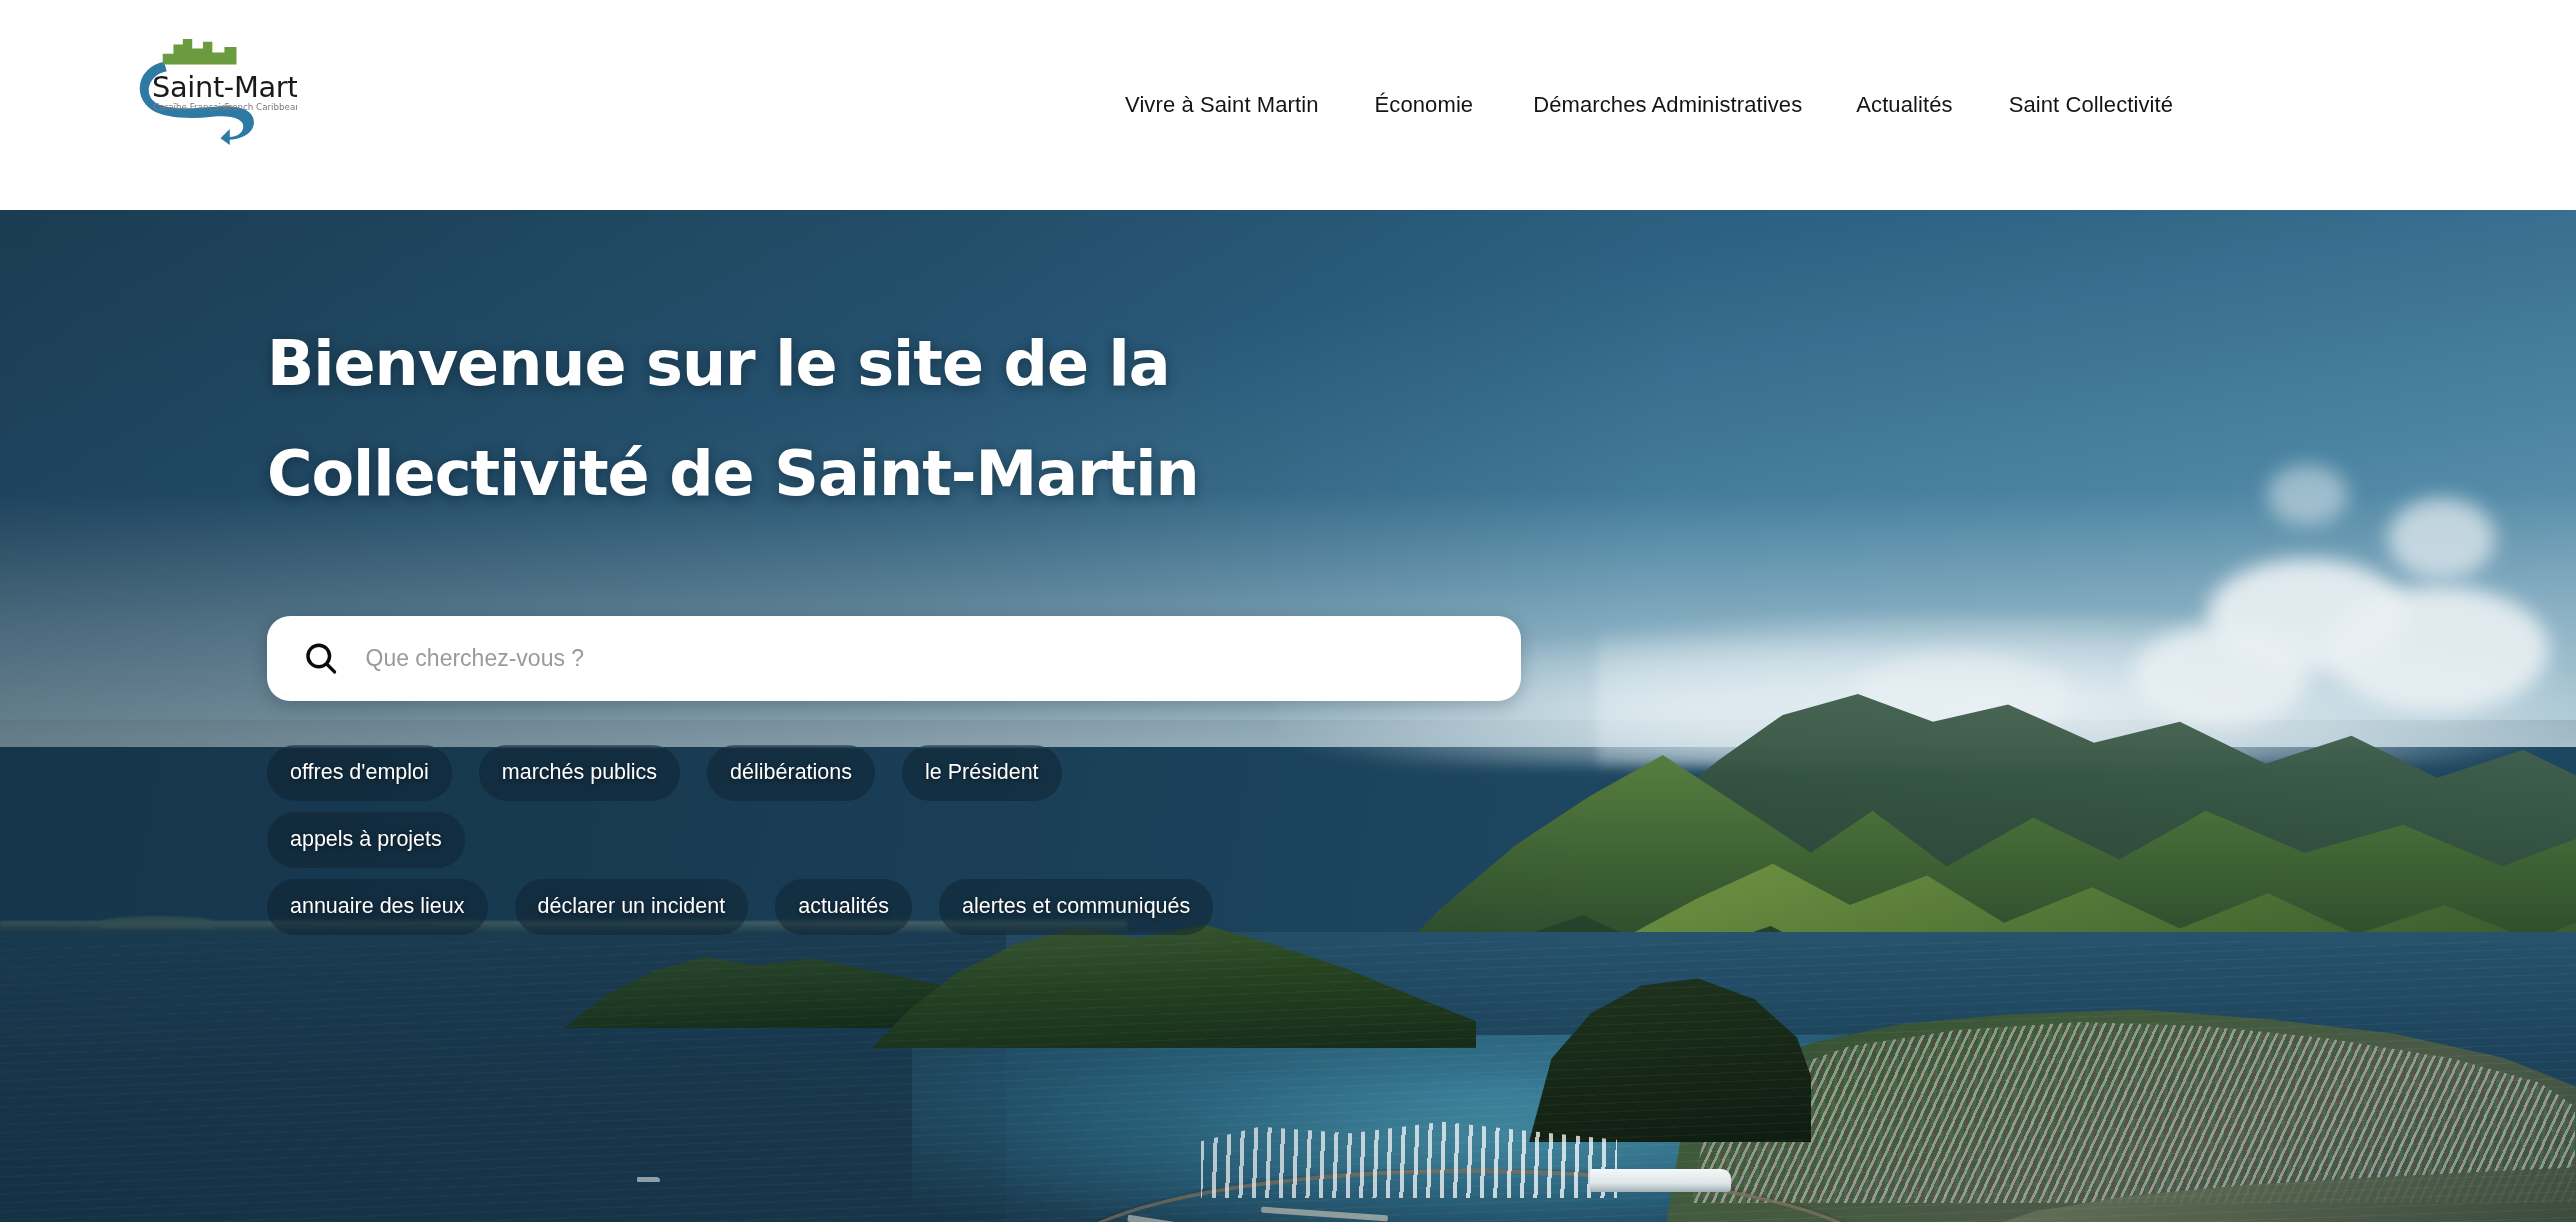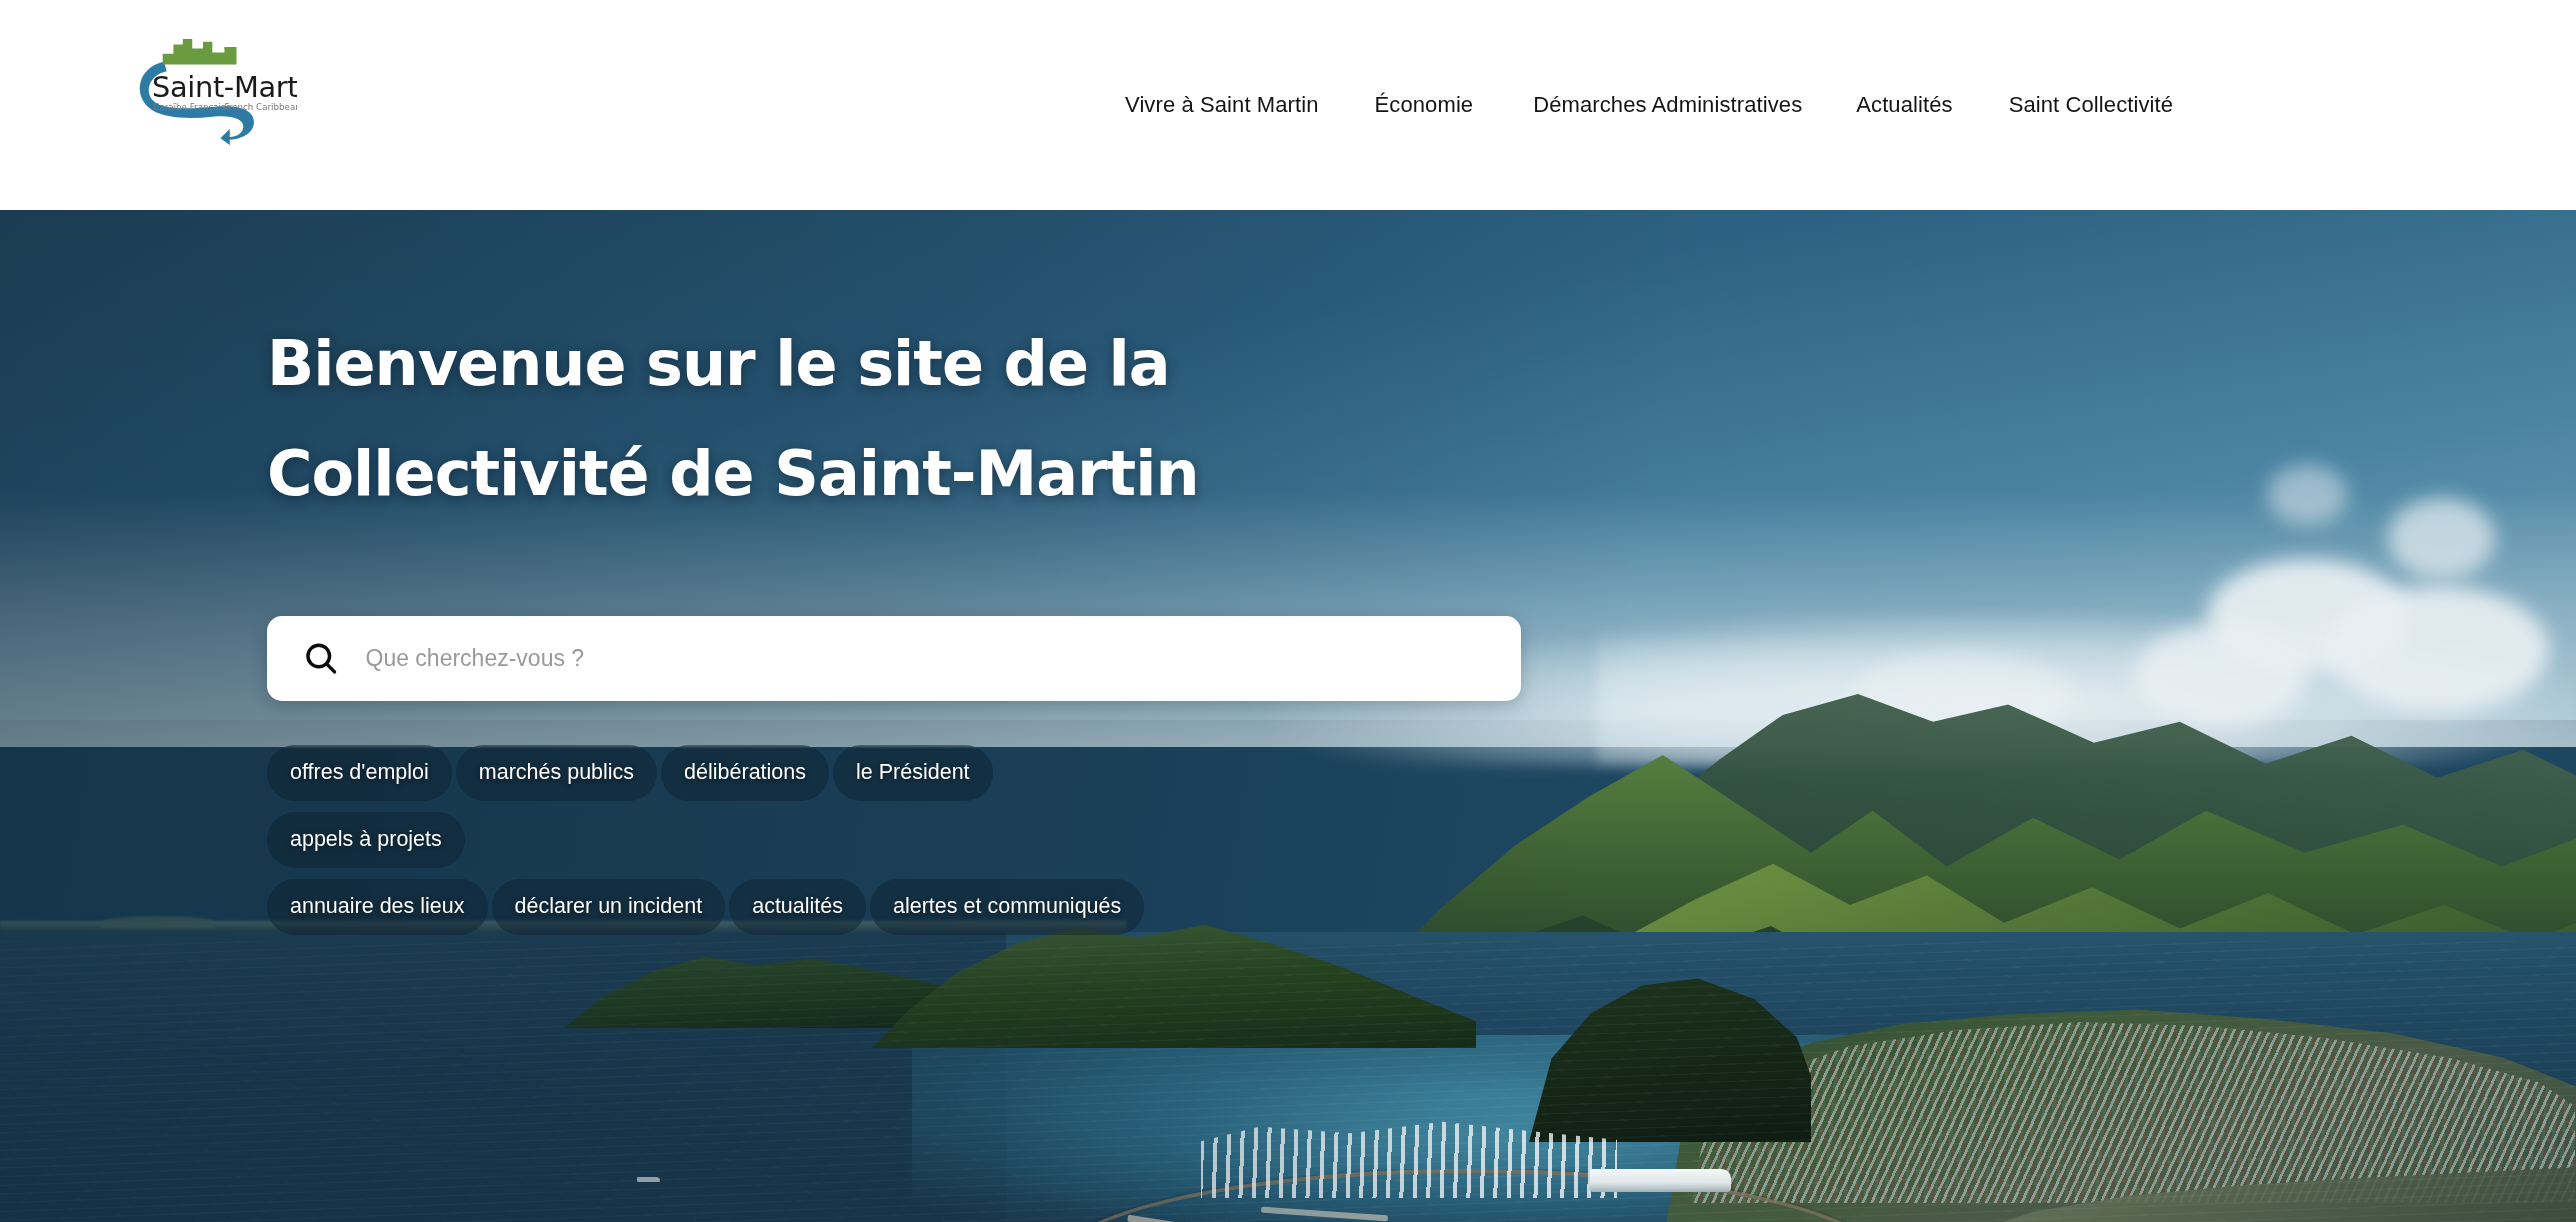--- a/index.html
+++ b/index.html
@@ -229,21 +229,21 @@
     text-shadow:0 2px 12px rgba(6,20,32,.45);
     max-width:1208px;
   }
   .hero-title .l2{ display:block;margin-top:45px; }
 
   
   .search-box{
     position:absolute; left:267px; top:406px;
     width:1254px; height:85px;
     background:#ffffff;
-    border-radius:15px;
+    border-radius:23px;
     box-shadow:0 4px 17.4px rgba(6,20,32,.22);
     display:flex; align-items:center;
   }
   .search-icon{
     margin-left:35px; width:38px; height:38px; flex:0 0 auto;
     display:flex; align-items:center; justify-content:center;
   }
   .search-input{
     flex:1 1 auto; border:none; outline:none; background:transparent;
     font-family:"Liberation Sans", sans-serif;
@@ -264,21 +264,21 @@
     color:#ffffff;
     font-size:21.5px;
     line-height:1;
     padding:17.4px 23px;
     border-radius:670px;
     white-space:nowrap;
     cursor:pointer;
     text-shadow:0 0.7px 4px rgba(0,0,0,.55);
     backdrop-filter:blur(1.3px);
   }
-  .chip-row{ display:flex; gap:4px; width:100%; }
+  .chip-row{ display:flex; gap:27px; width:100%; }
 </style>
 </head>
 <body>
 
 <header class="site-header">
 
   <div class="logo-wrap">
     <svg class="logo-svg" viewBox="0 0 256 164">
 
       <path d="M58 40 C18 48 10 92 40 112 C58 124 96 126 130 122 C160 119 178 126 176 138 C175 147 166 152 156 152

